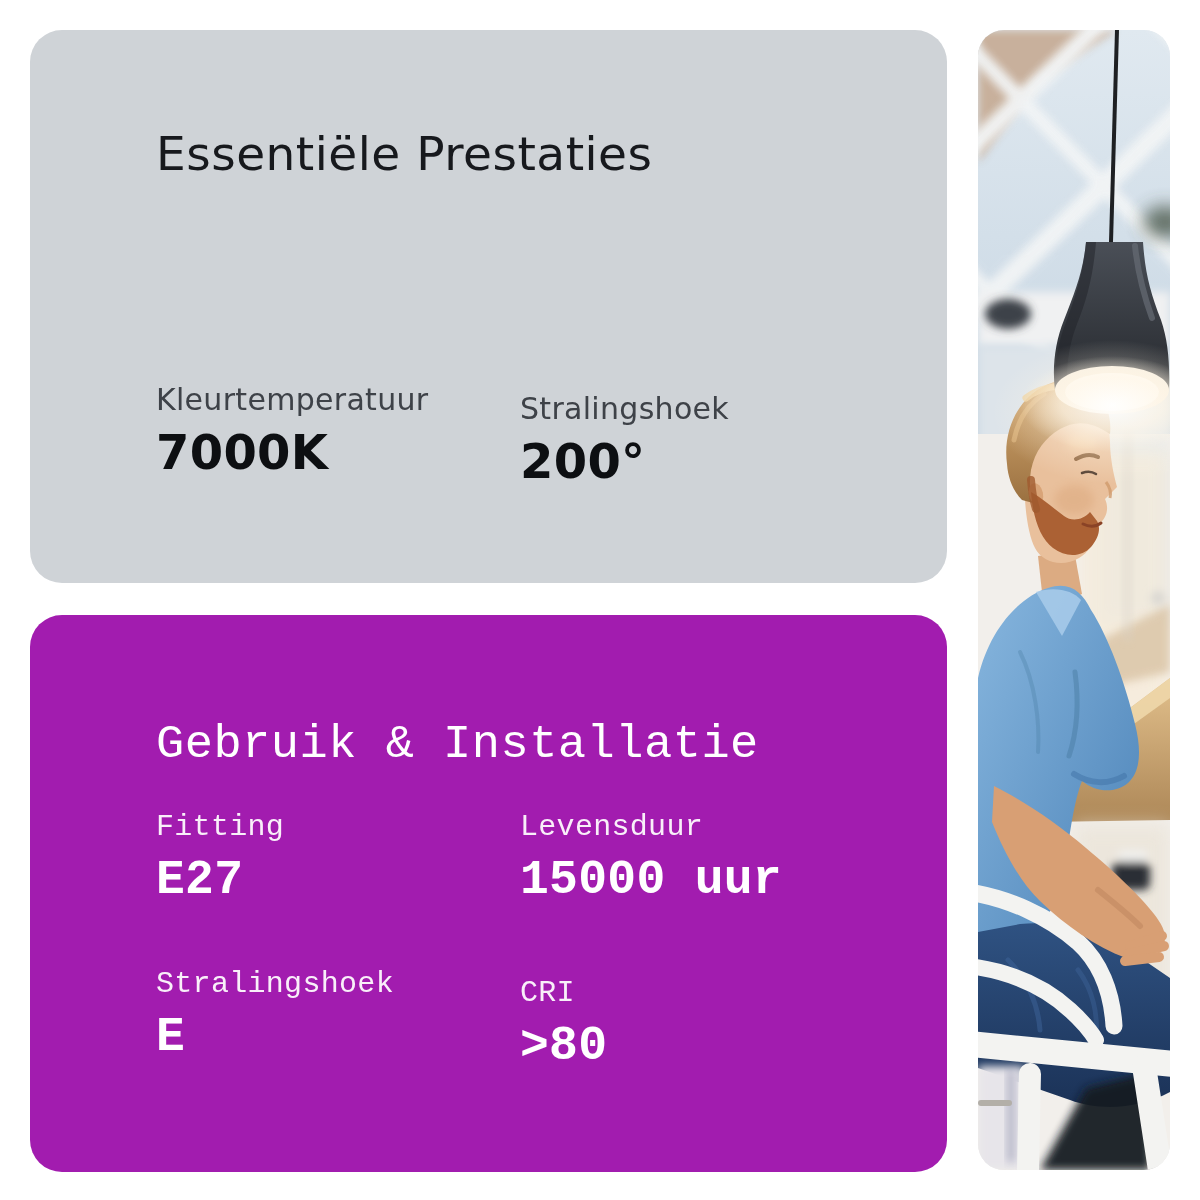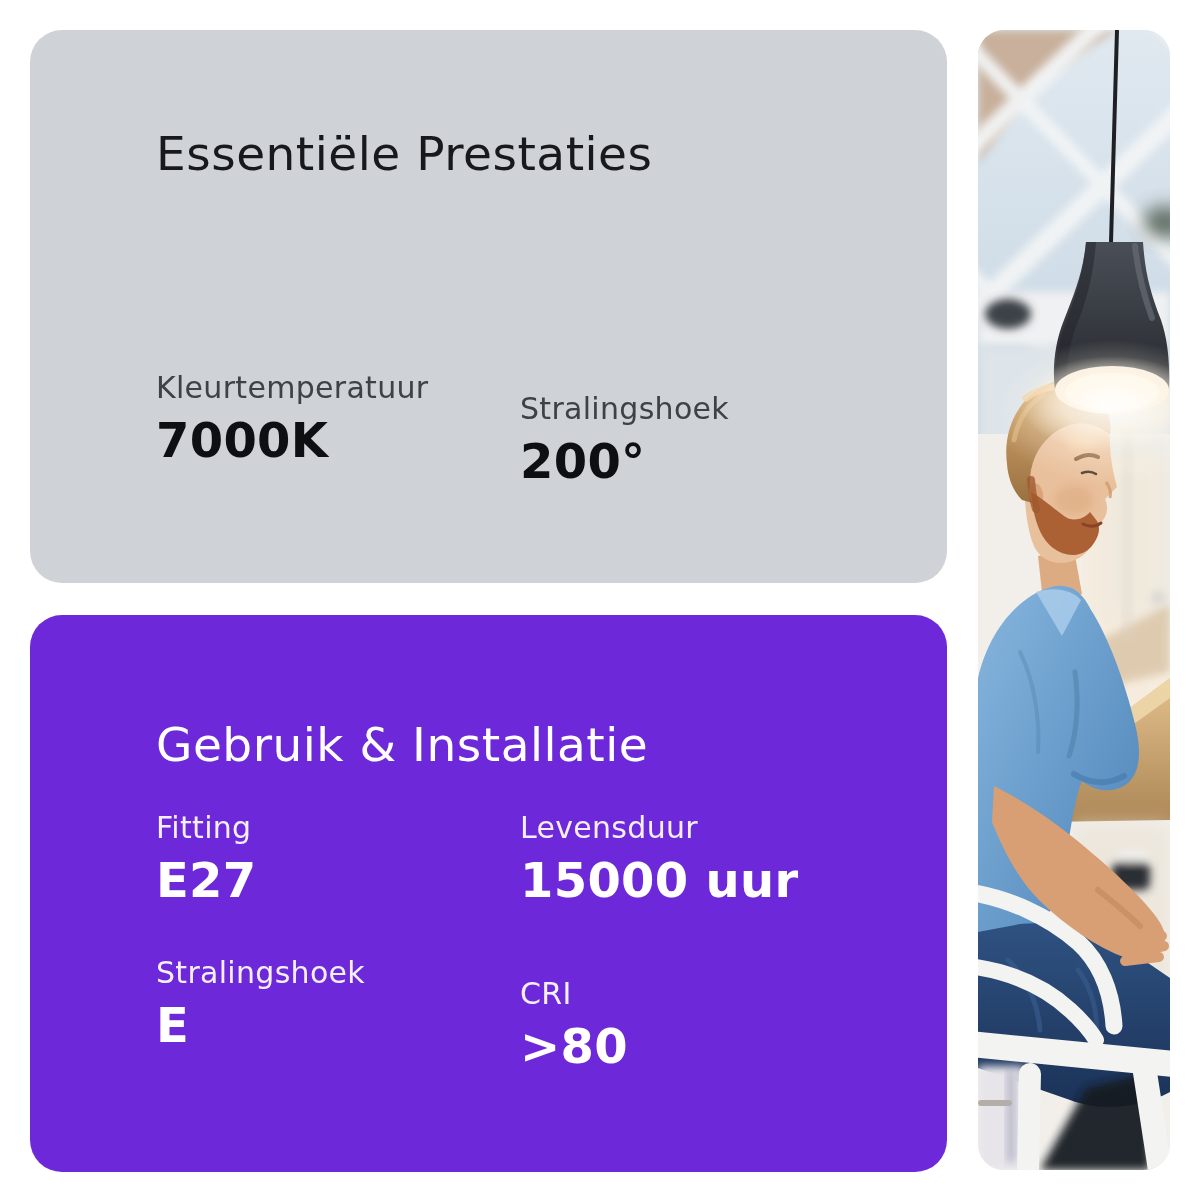--- a/index.html
+++ b/index.html
@@ -5,32 +5,32 @@
   html,body{margin:0;padding:0;}
   body{
     width:1200px;height:1200px;position:relative;overflow:hidden;
     background:#ffffff;
     font-family:"DejaVu Sans","Liberation Sans",sans-serif;
   }
   .card{
     position:absolute;left:30px;width:917px;border-radius:32px;
   }
   .card-performance{top:30px;height:553px;background:#cfd3d7;}
-  .card-installation{top:615px;height:557px;background:#6d28d9;}
+  .card-installation{top:615px;height:557px;background:#a21caf;font-family:Liberation Mono, monospace;}
   .card-title{
     position:absolute;left:126px;top:98px;margin:0;
     font-size:47px;font-weight:400;letter-spacing:.5px;line-height:1.1;
     white-space:nowrap;
   }
   .card-performance .card-title{color:#17191d;}
   .card-installation .card-title{color:#ffffff;top:104px;}
   .spec{position:absolute;white-space:nowrap;}
   .pos-a{left:126px;top:194px;}
   .pos-b{left:490px;top:194px;}
-  .pos-c{left:126px;top:339px;}
+  .pos-c{left:126px;top:351px;}
   .pos-d{left:490px;top:360px;}
   .spec-label{font-size:30px;font-weight:400;line-height:1.25;letter-spacing:.3px;}
   .spec-value{font-size:48px;font-weight:700;line-height:1.2;margin-top:5px;letter-spacing:.3px;}
   .card-performance .spec-label{color:#3e4248;}
   .card-performance .spec-value{color:#0d0f12;}
   .card-installation .spec-label{color:rgba(255,255,255,.93);}
   .card-installation .spec-value{color:#ffffff;}
   .photo{
     position:absolute;left:978px;top:30px;width:192px;height:1140px;
     border-radius:26px;overflow:hidden;background:#e9ecef;

